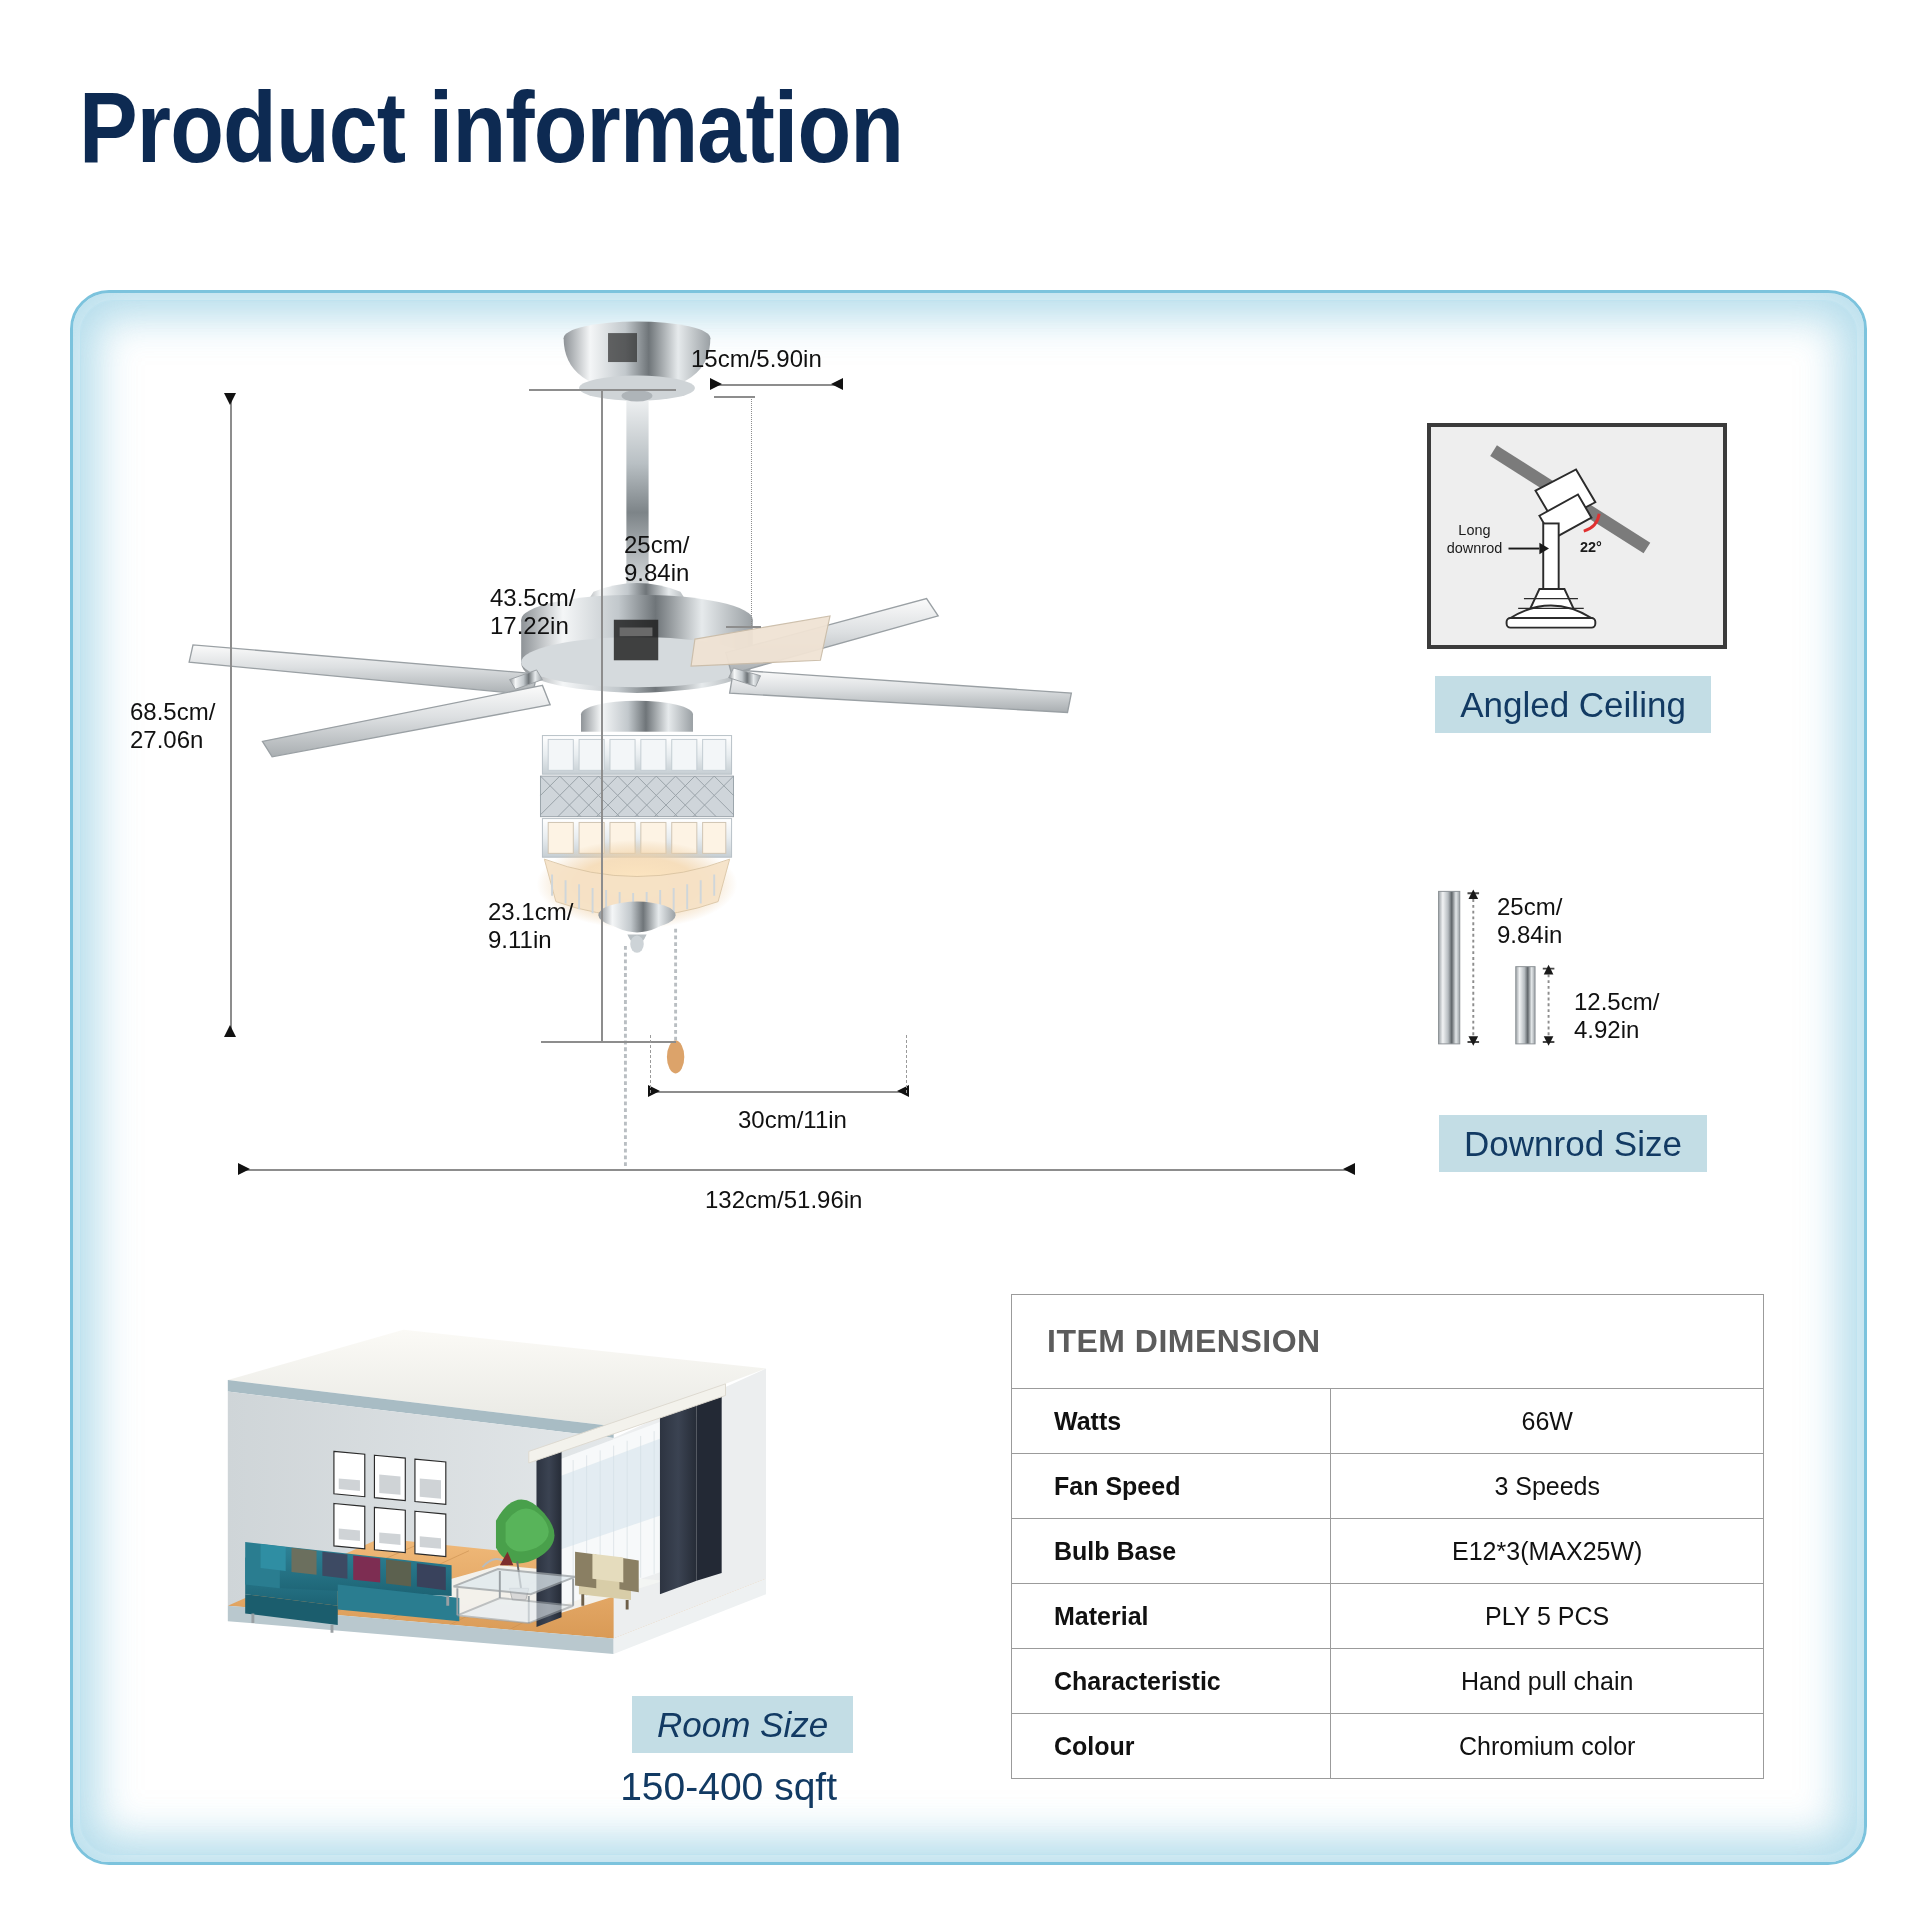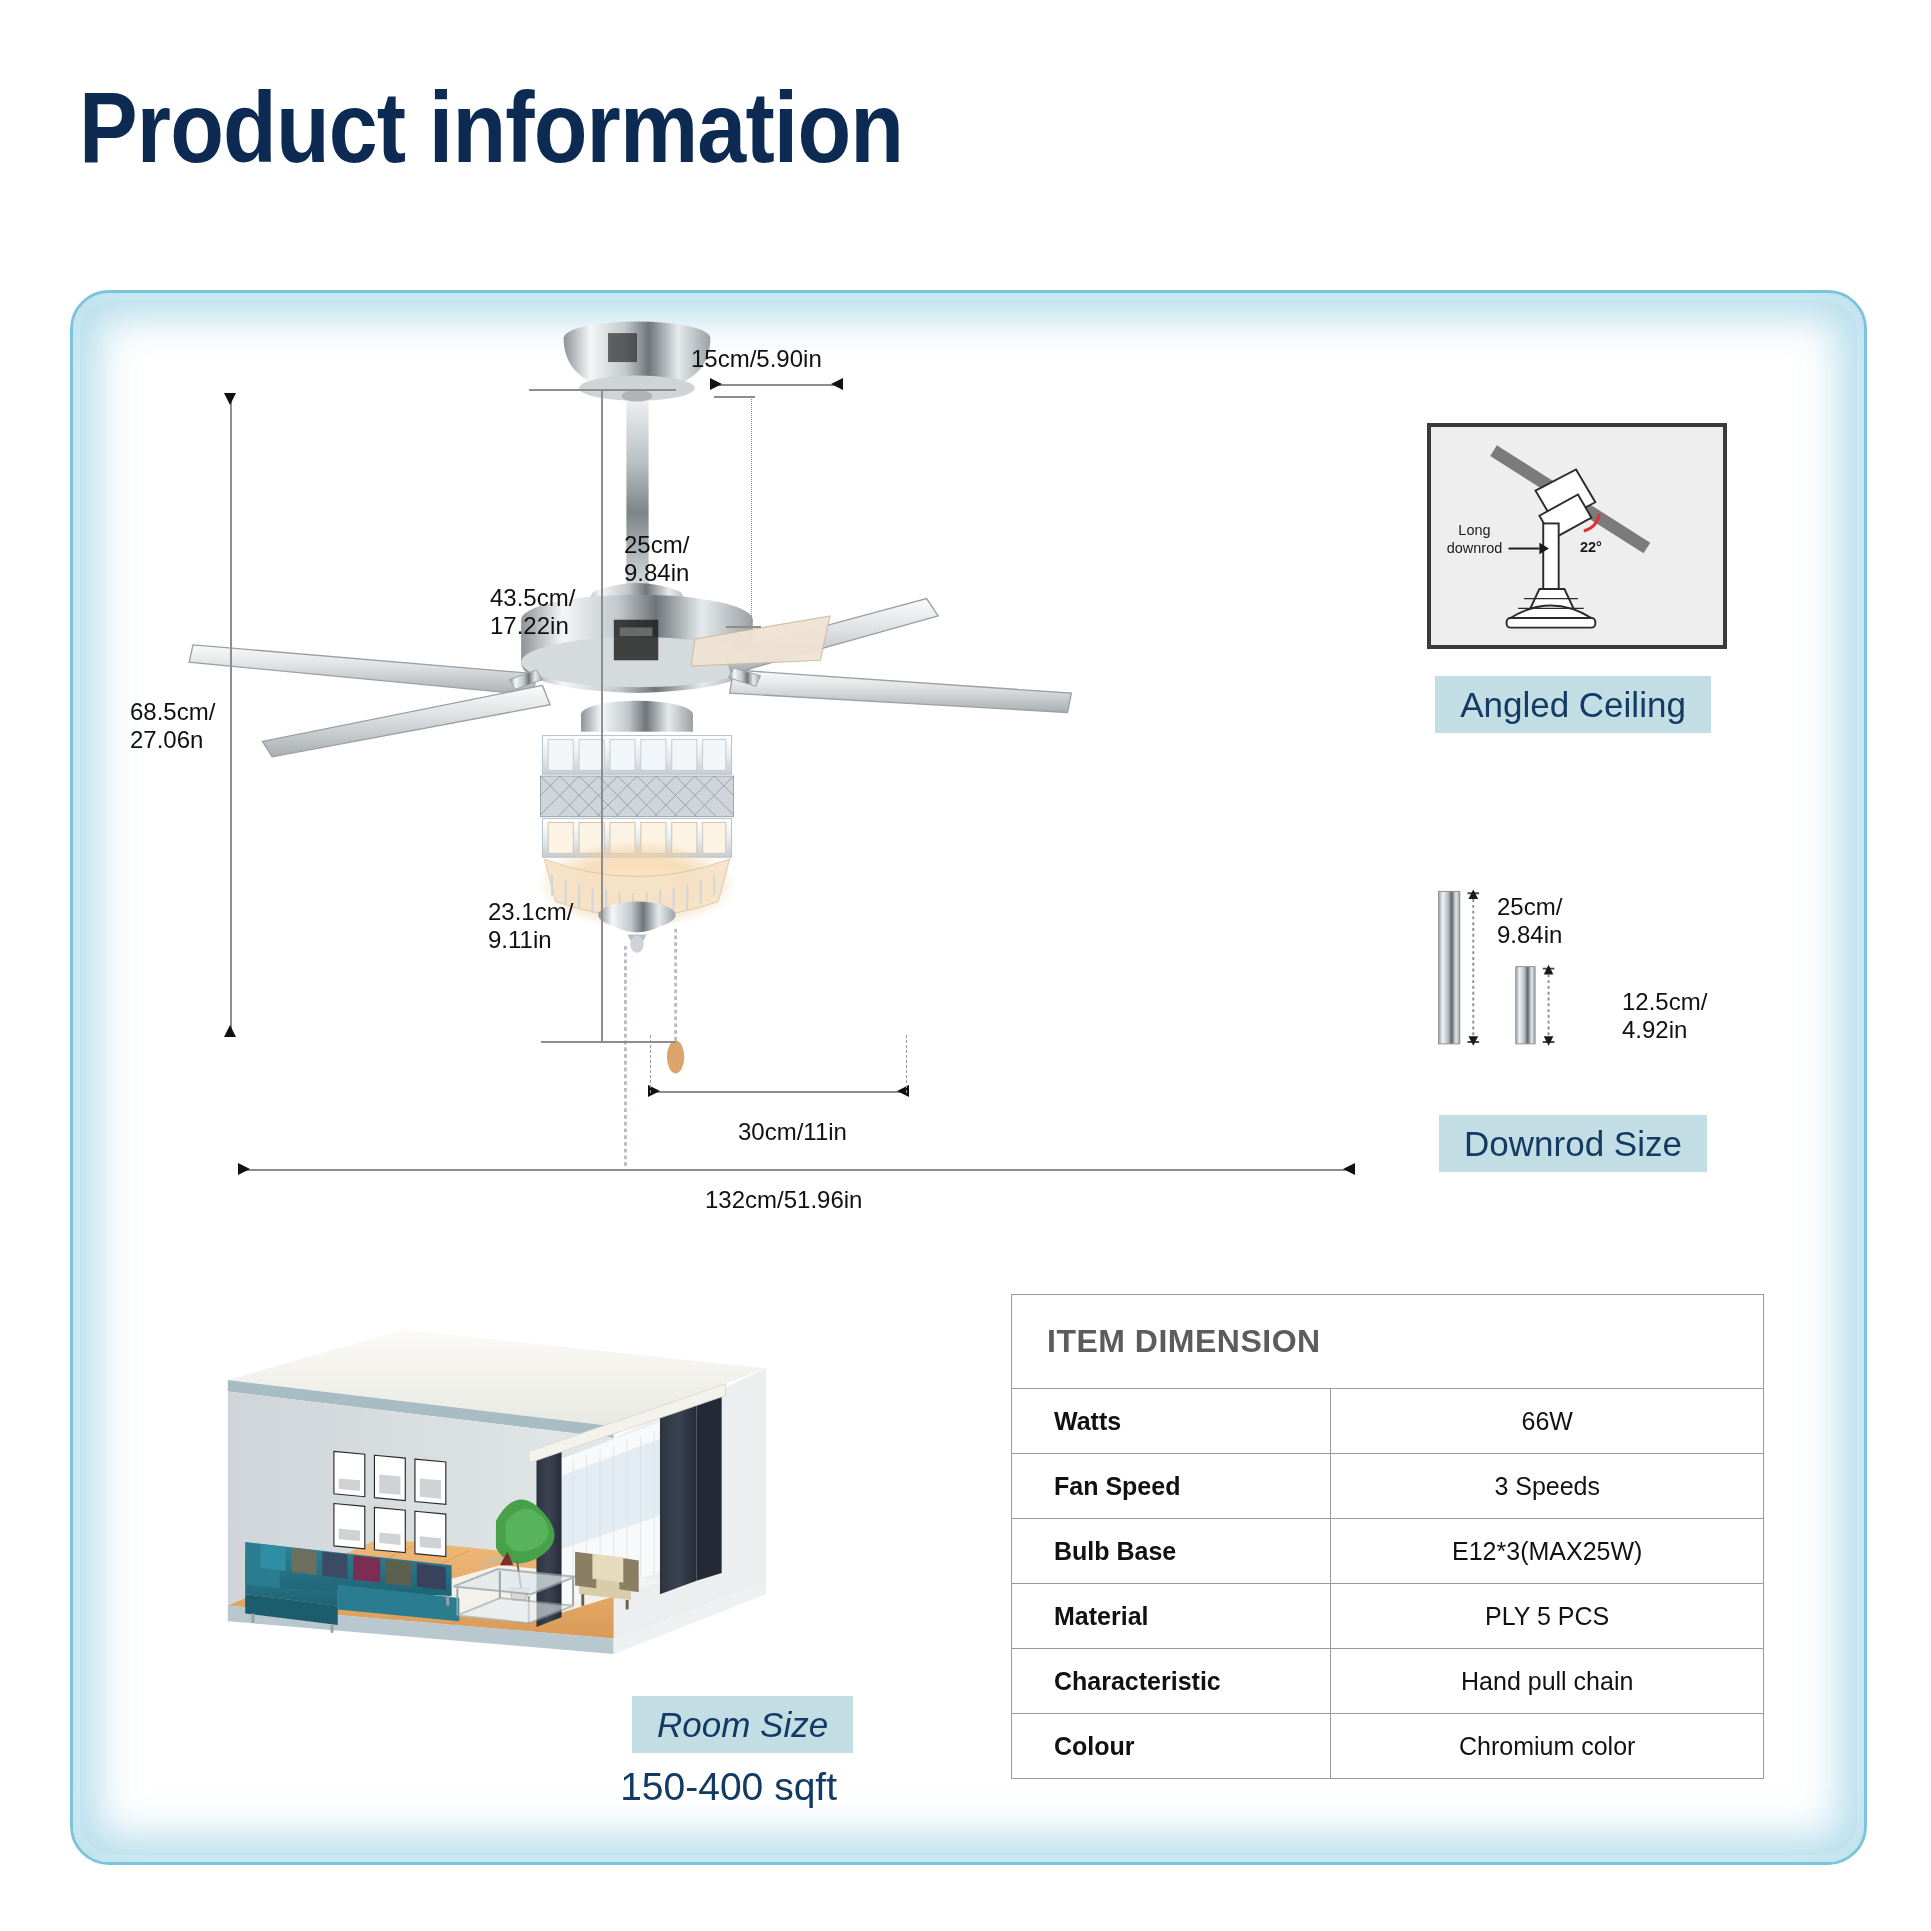--- a/index.html
+++ b/index.html
@@ -232,21 +232,21 @@
   <div class="hline" style="left:541px;top:1041px;width:135px;"></div>
 
   <div class="lbl" style="left:130px;top:698px;">68.5cm/
 27.06n</div>
   <div class="vline arrow-up arrow-dn" style="left:230px;top:394px;height:642px;"></div>
 
   <div class="lbl" style="left:488px;top:898px;">23.1cm/
 9.11in</div>
 
   <div class="hline arrow-l arrow-r" style="left:649px;top:1091px;width:259px;"></div>
-  <div class="lbl" style="left:738px;top:1106px;margin-top:12px;">30cm/11in</div>
+  <div class="lbl" style="left:738px;top:1106px;">30cm/11in</div>
   <div class="dashv" style="left:650px;top:1035px;height:58px;"></div>
   <div class="dashv" style="left:906px;top:1035px;height:58px;"></div>
 
   <div class="hline arrow-l arrow-r" style="left:239px;top:1169px;width:1115px;"></div>
   <div class="lbl" style="left:705px;top:1186px;">132cm/51.96in</div>
 
   <div class="ac-box">
     <svg viewBox="0 0 302 226" width="292" height="218">
 
       <path d="M70 28 L218 122" stroke="#7b7b7b" stroke-width="13" stroke-linecap="square"></path>
@@ -295,21 +295,21 @@
     <path d="M50 20 h12 M50 174 h12" stroke="#4a4a4a" stroke-width="2"></path>
     <path d="M56 16 l5 10 h-10 z" fill="#1a1a1a"></path>
       <path d="M56 178 l5 -10 h-10 z" fill="#1a1a1a"></path>
     <line x1="134" y1="98" x2="134" y2="174" stroke="#8d8d8d" stroke-width="2" stroke-dasharray="3 3"></line>
     <path d="M128 98 h12 M128 174 h12" stroke="#4a4a4a" stroke-width="2"></path>
     <path d="M134 94 l5 10 h-10 z" fill="#1a1a1a"></path>
       <path d="M134 178 l5 -10 h-10 z" fill="#1a1a1a"></path>
   </svg>
   <div class="lbl" style="left:1497px;top:893px;">25cm/
 9.84in</div>
-  <div class="lbl" style="left:1622px;top:988px;">12.5cm/
+  <div class="lbl" style="left:1574px;top:988px;">12.5cm/
 4.92in</div>
   <div class="dr-cap">
     <span class="chip" style="position:static;display:inline-block;">Downrod Size</span>
   </div>
 
   <svg class="room" viewBox="0 0 590 395">
     <defs>
       <linearGradient id="wallL" x1="0" y1="0" x2="1" y2="0">
         <stop offset="0" stop-color="#cfd5d8"></stop>
           <stop offset="1" stop-color="#e3e7e9"></stop>

